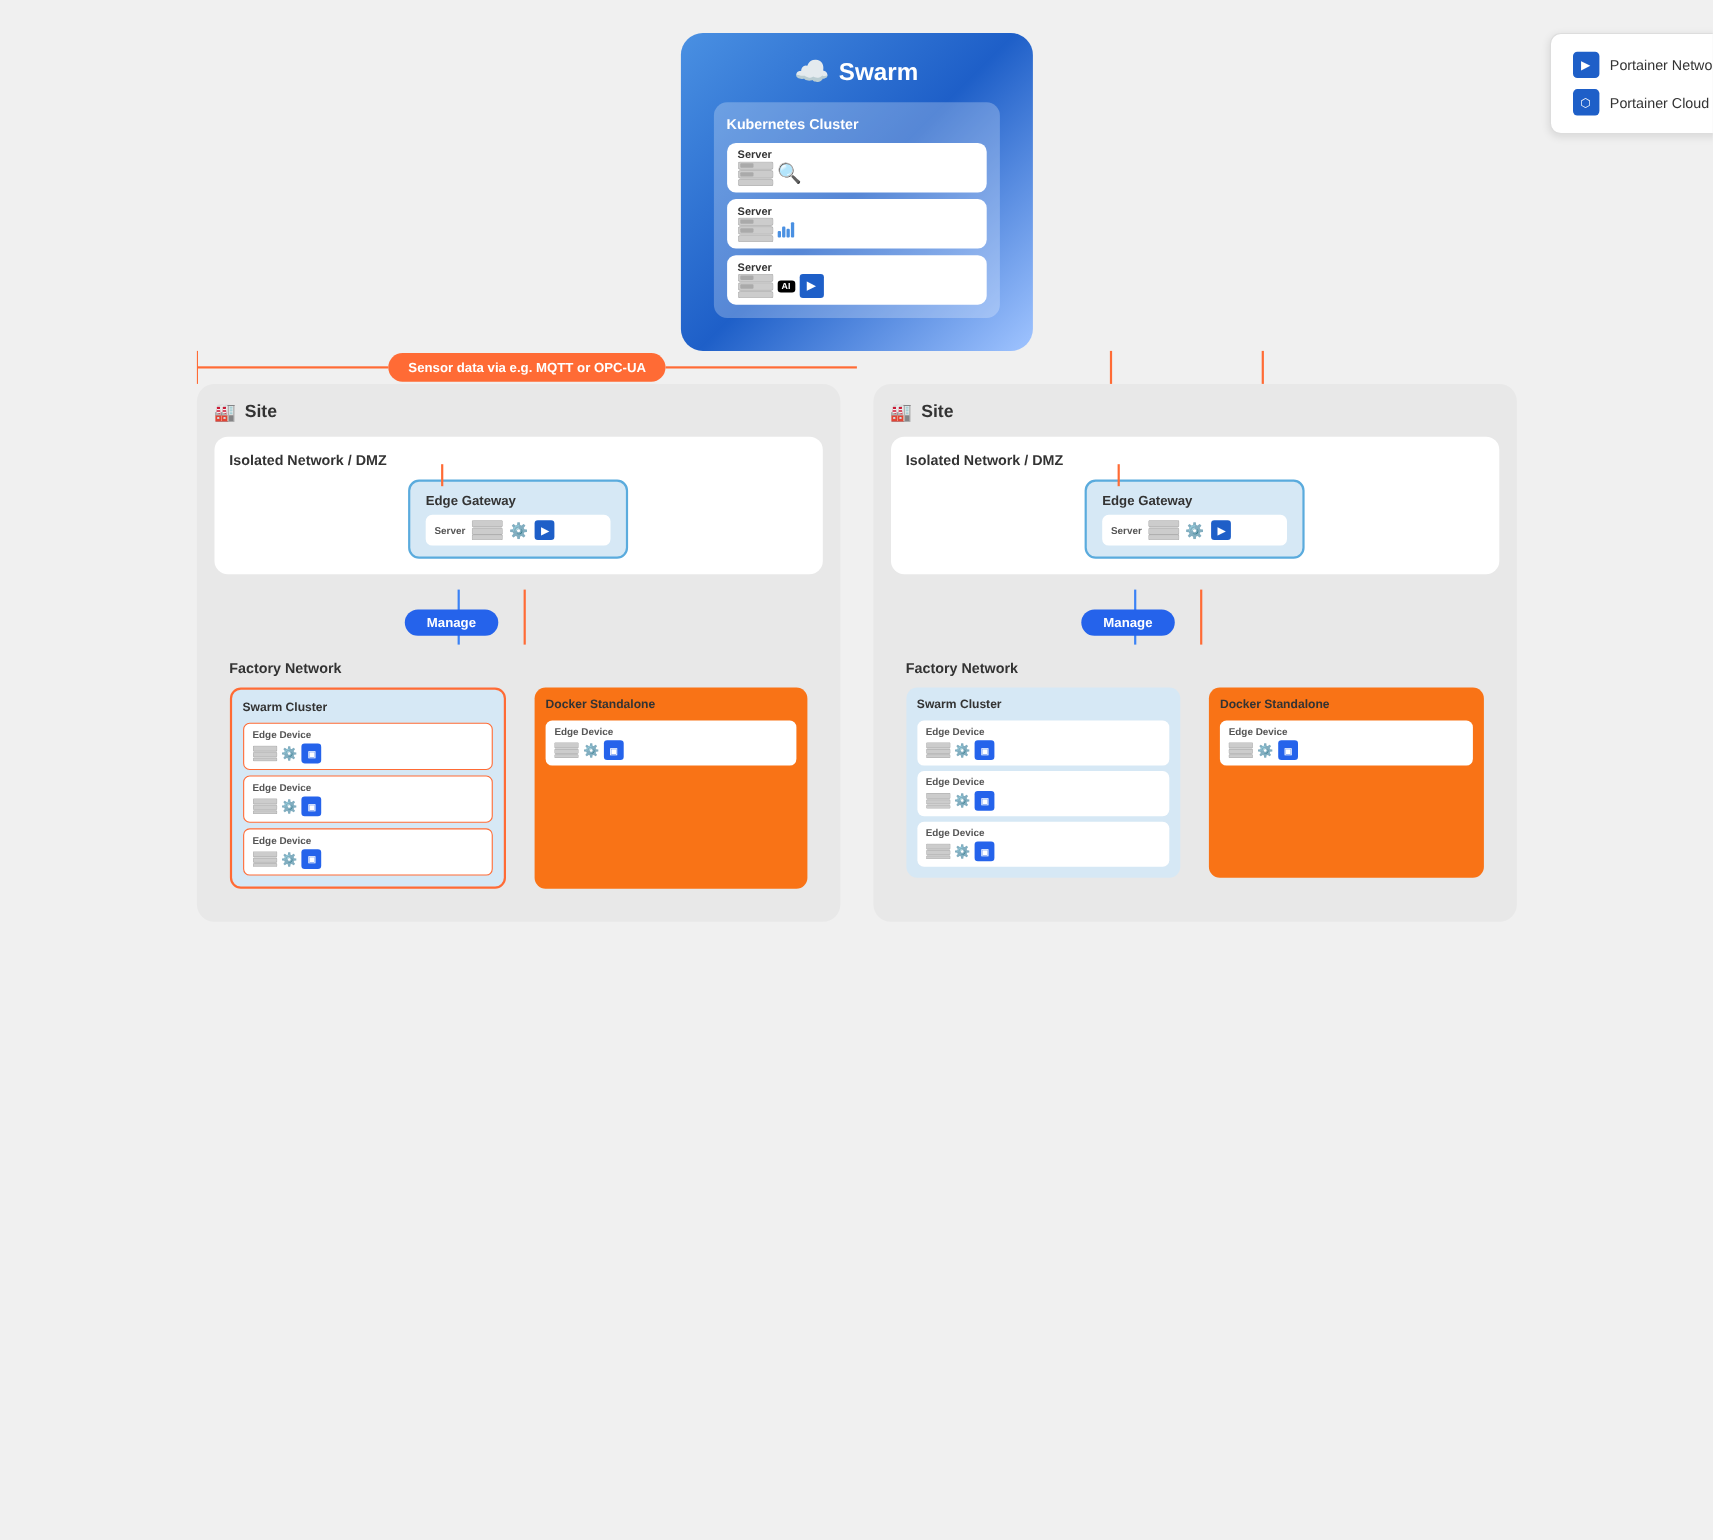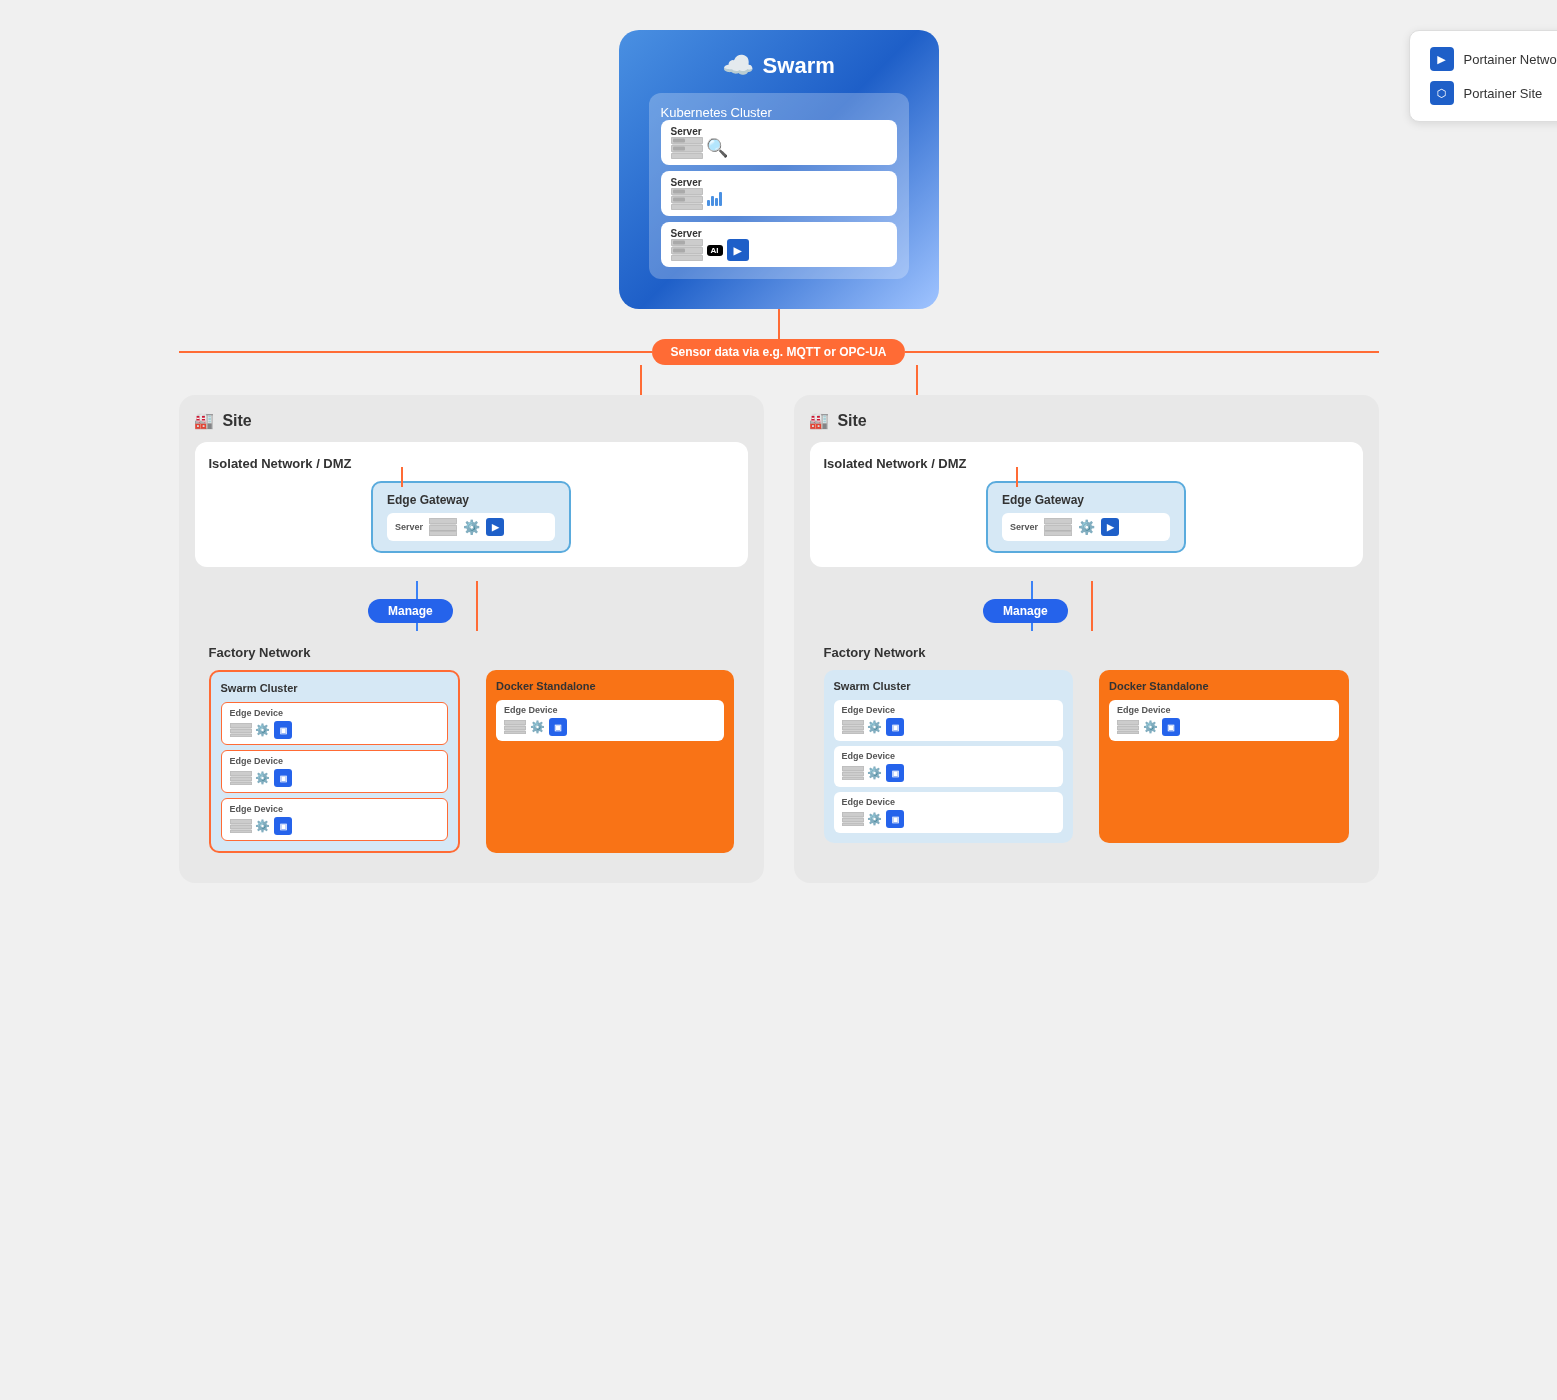--- a/index.html
+++ b/index.html
@@ -47,22 +47,22 @@
 
     .k8s-cluster-box {
       background: rgba(255,255,255,0.25);
       border-radius: 12px;
       padding: 12px;
     }
 
     .k8s-title {
       color: white;
       font-size: 13px;
-      font-weight: 400;
-      margin-bottom: 0;
+      font-weight: 700;
+      margin-bottom: 10px;
     }
 
     .server-card {
       background: white;
       border-radius: 8px;
       padding: 6px 10px;
       margin-bottom: 6px;
       display: flex;
       align-items: center;
       gap: 8px;
@@ -395,27 +395,27 @@
       </div>
     </div>
 
     <div class="legend-box">
       <div class="legend-item">
         <div class="legend-icon">▶</div>
         <span>Portainer Network</span>
       </div>
       <div class="legend-item">
         <div class="legend-icon" style="background:#1e5fc8;">⬡</div>
-        <span>Portainer Site</span>
+        <span>Portainer Cloud</span>
       </div>
     </div>
 
   </div>
 
-  <div style="position:relative; width:100%; display:flex; flex-direction:column; align-items:center;">
+  <div style="position:relative; width:100%; display:flex; flex-direction:row; align-items:center;">
 
     <div style="width:2px; height:30px; background:#ff6b35; position:relative; z-index:2;"></div>
 
     <div style="position:relative; width:100%; display:flex; align-items:center; justify-content:center; margin-bottom:0;">
 
       <div style="flex:1; height:2px; background:#ff6b35;"></div>
       <div class="sensor-badge">Sensor data via e.g. MQTT or OPC-UA</div>
 
       <div style="flex:1; height:2px; background:#ff6b35;"></div>
     </div>

